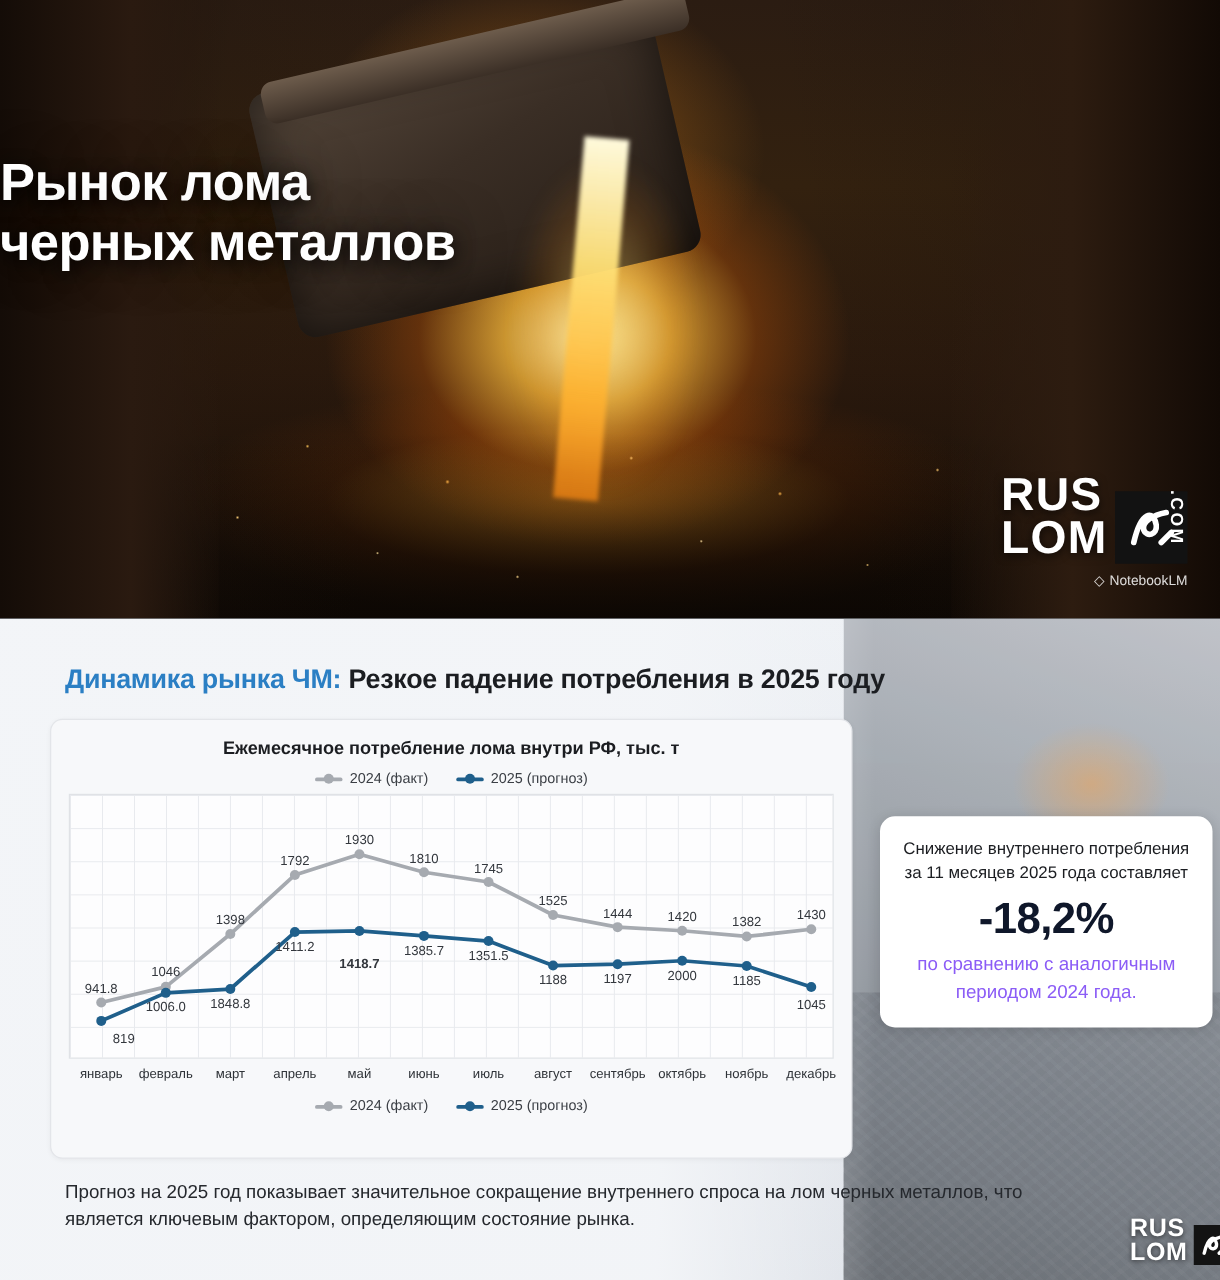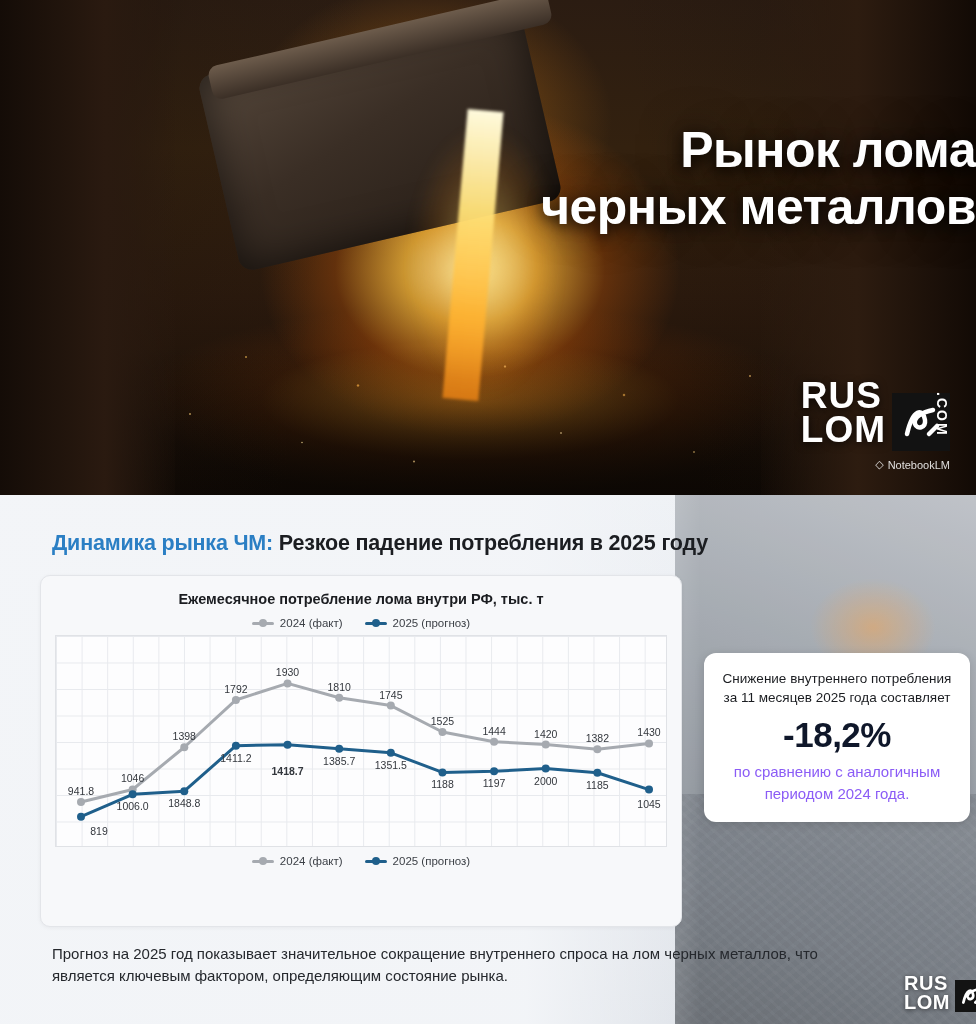--- a/index.html
+++ b/index.html
@@ -97,23 +97,23 @@
       radial-gradient(circle 1.6px at 55% 35%, #ffc065 0%, rgba(0,0,0,0) 100%),
       radial-gradient(circle 1.3px at 63% 70%, #ffe0a0 0%, rgba(0,0,0,0) 100%),
       radial-gradient(circle 1.7px at 72% 50%, #ffb84d 0%, rgba(0,0,0,0) 100%),
       radial-gradient(circle 1.2px at 82% 80%, #ffd27a 0%, rgba(0,0,0,0) 100%),
       radial-gradient(circle 1.5px at 90% 40%, #ffca6e 0%, rgba(0,0,0,0) 100%);
     opacity: 0.9;
   }
   .hero-title {
     position: absolute;
     left: 0; right: 0; top: 122px;
-    text-align: right;
+    text-align: left;
     color: #ffffff;
-    font-size: 50px;
+    font-size: 42px;
     font-weight: bold;
     line-height: 1.14;
     letter-spacing: -0.5px;
     text-shadow: 0 3px 14px rgba(0,0,0,0.85), 0 0 40px rgba(0,0,0,0.6);
     white-space: pre-line;
   }
   .hero-logo {
     position: absolute;
     right: 26px;
     bottom: 44px;
@@ -490,20 +490,34 @@
           <span class="pt-label" style="left:284.1818181818182px; top:119.716px;">1385.7</span>
           <span class="pt-label" style="left:335.8181818181818px; top:123.82000000000001px;">1351.5</span>
           <span class="pt-label" style="left:387.45454545454544px; top:143.44px;">1188</span>
           <span class="pt-label" style="left:439.0909090909091px; top:142.36px;">1197</span>
           <span class="pt-label" style="left:490.72727272727275px; top:139.6px;">2000</span>
           <span class="pt-label" style="left:542.3636363636364px; top:143.8px;">1185</span>
           <span class="pt-label" style="left:594px; top:162.60000000000002px;">1045</span>
         </div>
     </div>
 
+    <div class="xaxis" id="chart-xaxis">
+        <span class="xtick" style="left:26px; top:0;">январь</span>
+        <span class="xtick" style="left:77.63636363636364px; top:0;">февраль</span>
+        <span class="xtick" style="left:129.27272727272728px; top:0;">март</span>
+        <span class="xtick" style="left:180.9090909090909px; top:0;">апрель</span>
+        <span class="xtick" style="left:232.54545454545456px; top:0;">май</span>
+        <span class="xtick" style="left:284.1818181818182px; top:0;">июнь</span>
+        <span class="xtick" style="left:335.8181818181818px; top:0;">июль</span>
+        <span class="xtick" style="left:387.45454545454544px; top:0;">август</span>
+        <span class="xtick" style="left:439.0909090909091px; top:0;">сентябрь</span>
+        <span class="xtick" style="left:490.72727272727275px; top:0;">октябрь</span>
+        <span class="xtick" style="left:542.3636363636364px; top:0;">ноябрь</span>
+        <span class="xtick" style="left:594px; top:0;">декабрь</span>
+      </div>
 
     <div class="legend-bottom">
       <div class="legend-item">
         <span class="legend-swatch" style="background:#a6aab0;"></span>
         <span>2024 (факт)</span>
       </div>
       <div class="legend-item">
         <span class="legend-swatch" style="background:#1f5f8b;"></span>
         <span>2025 (прогноз)</span>
       </div>

